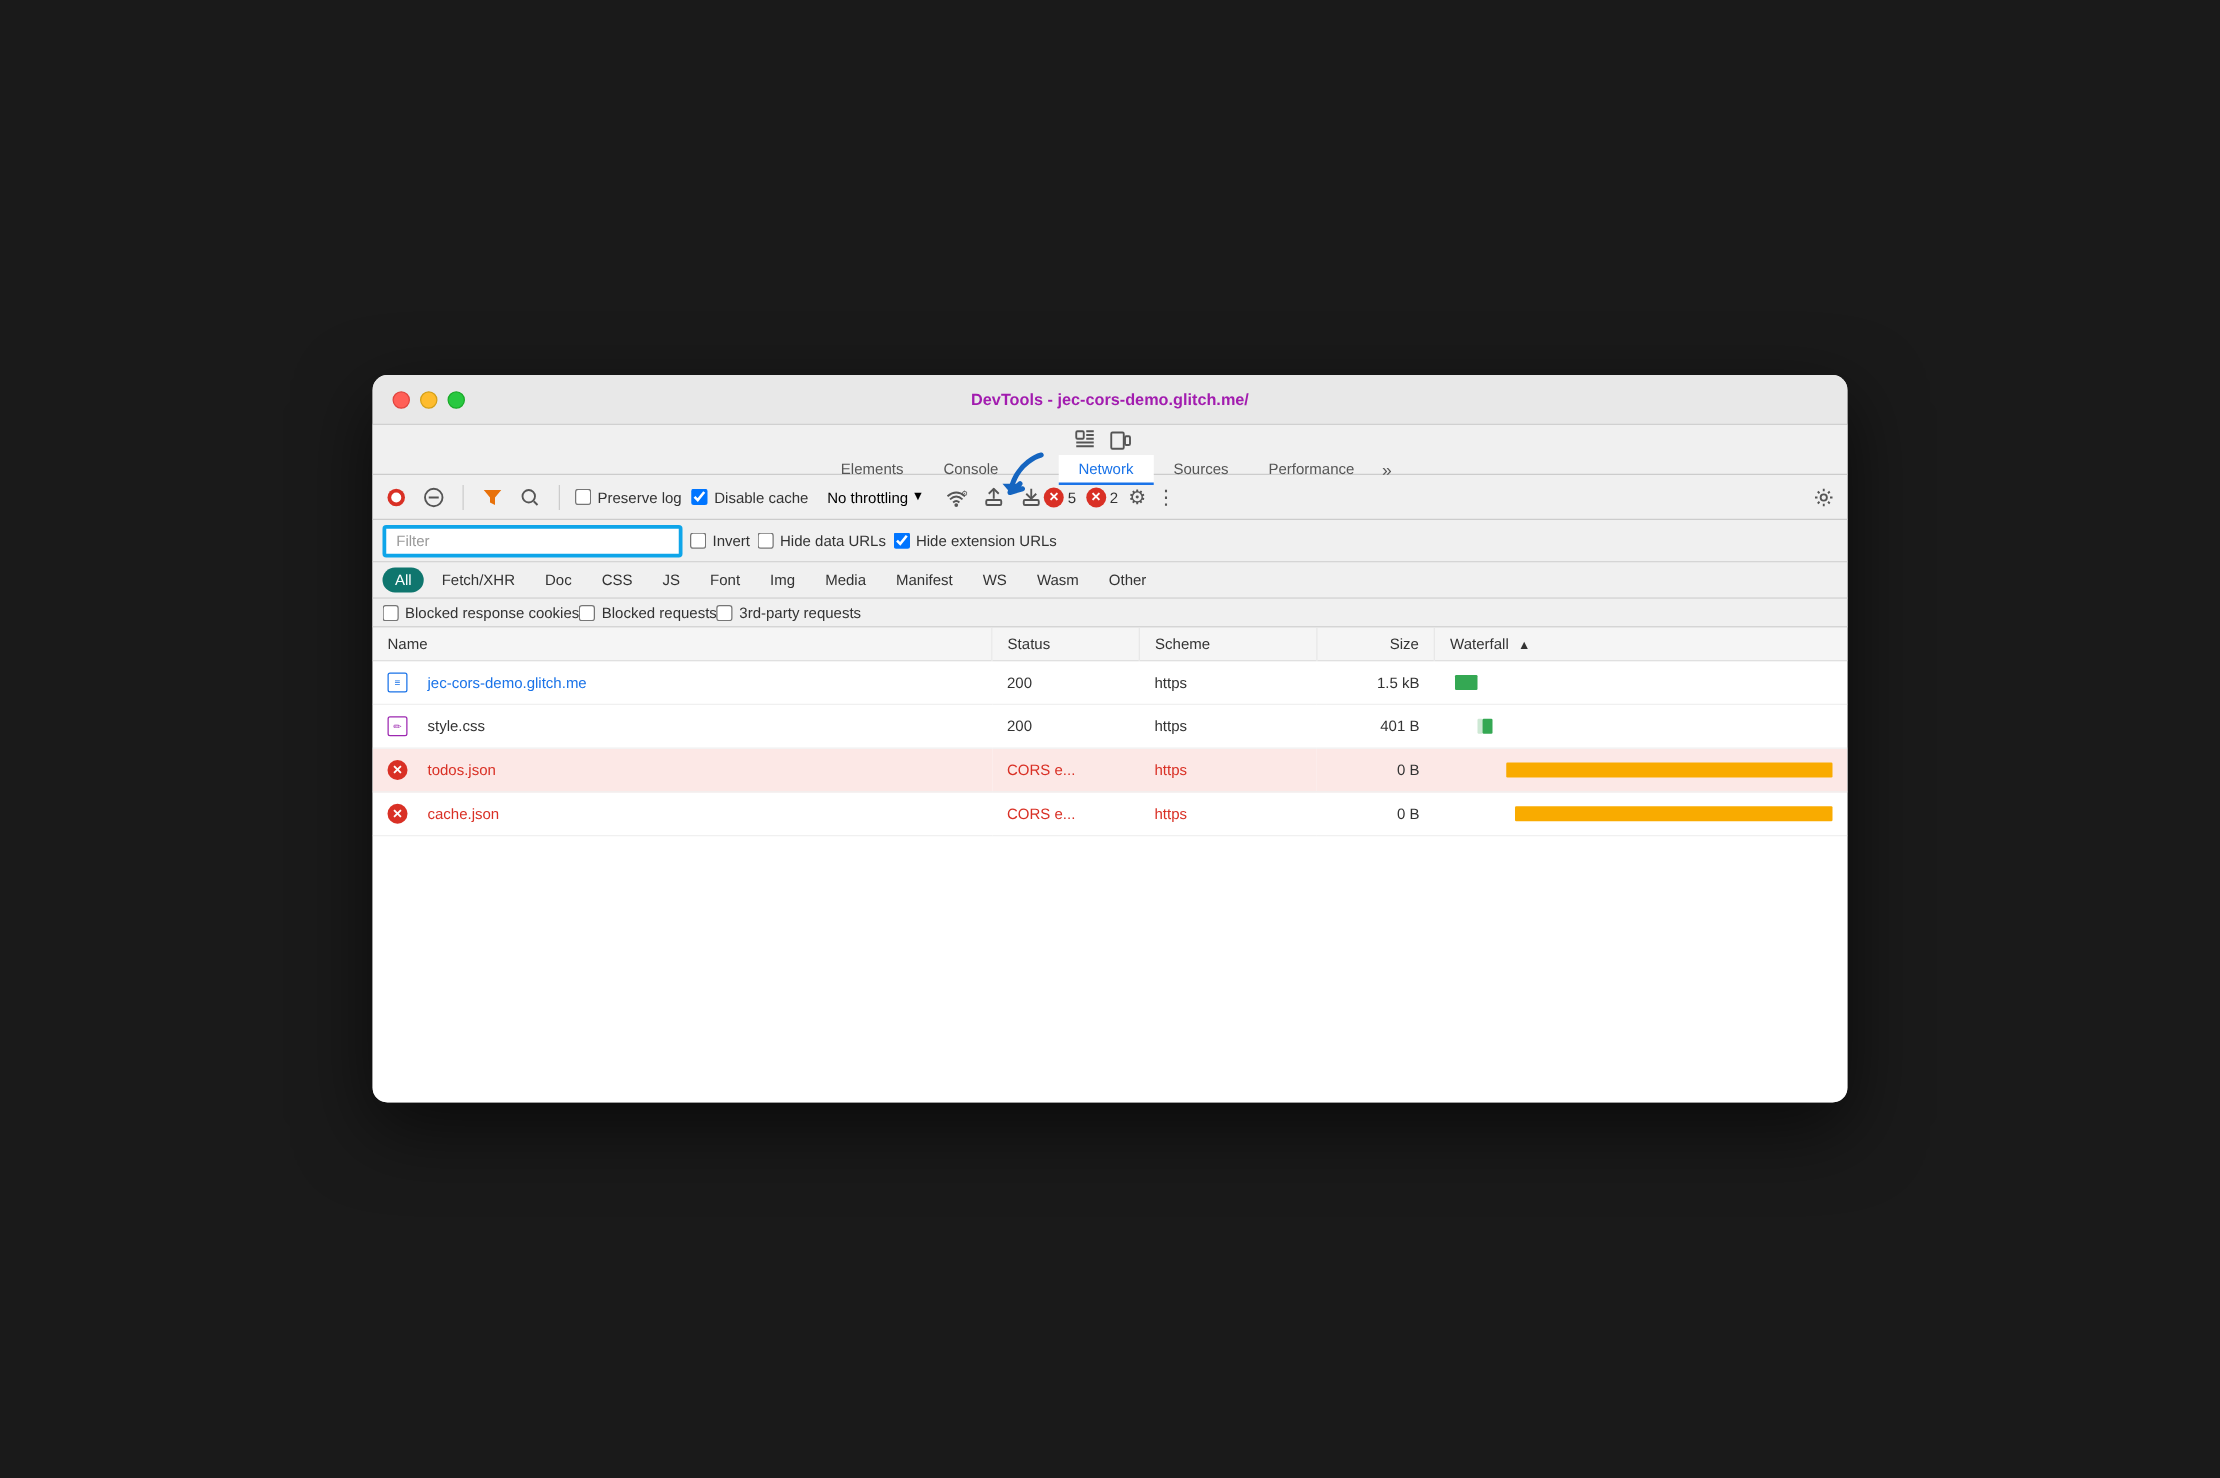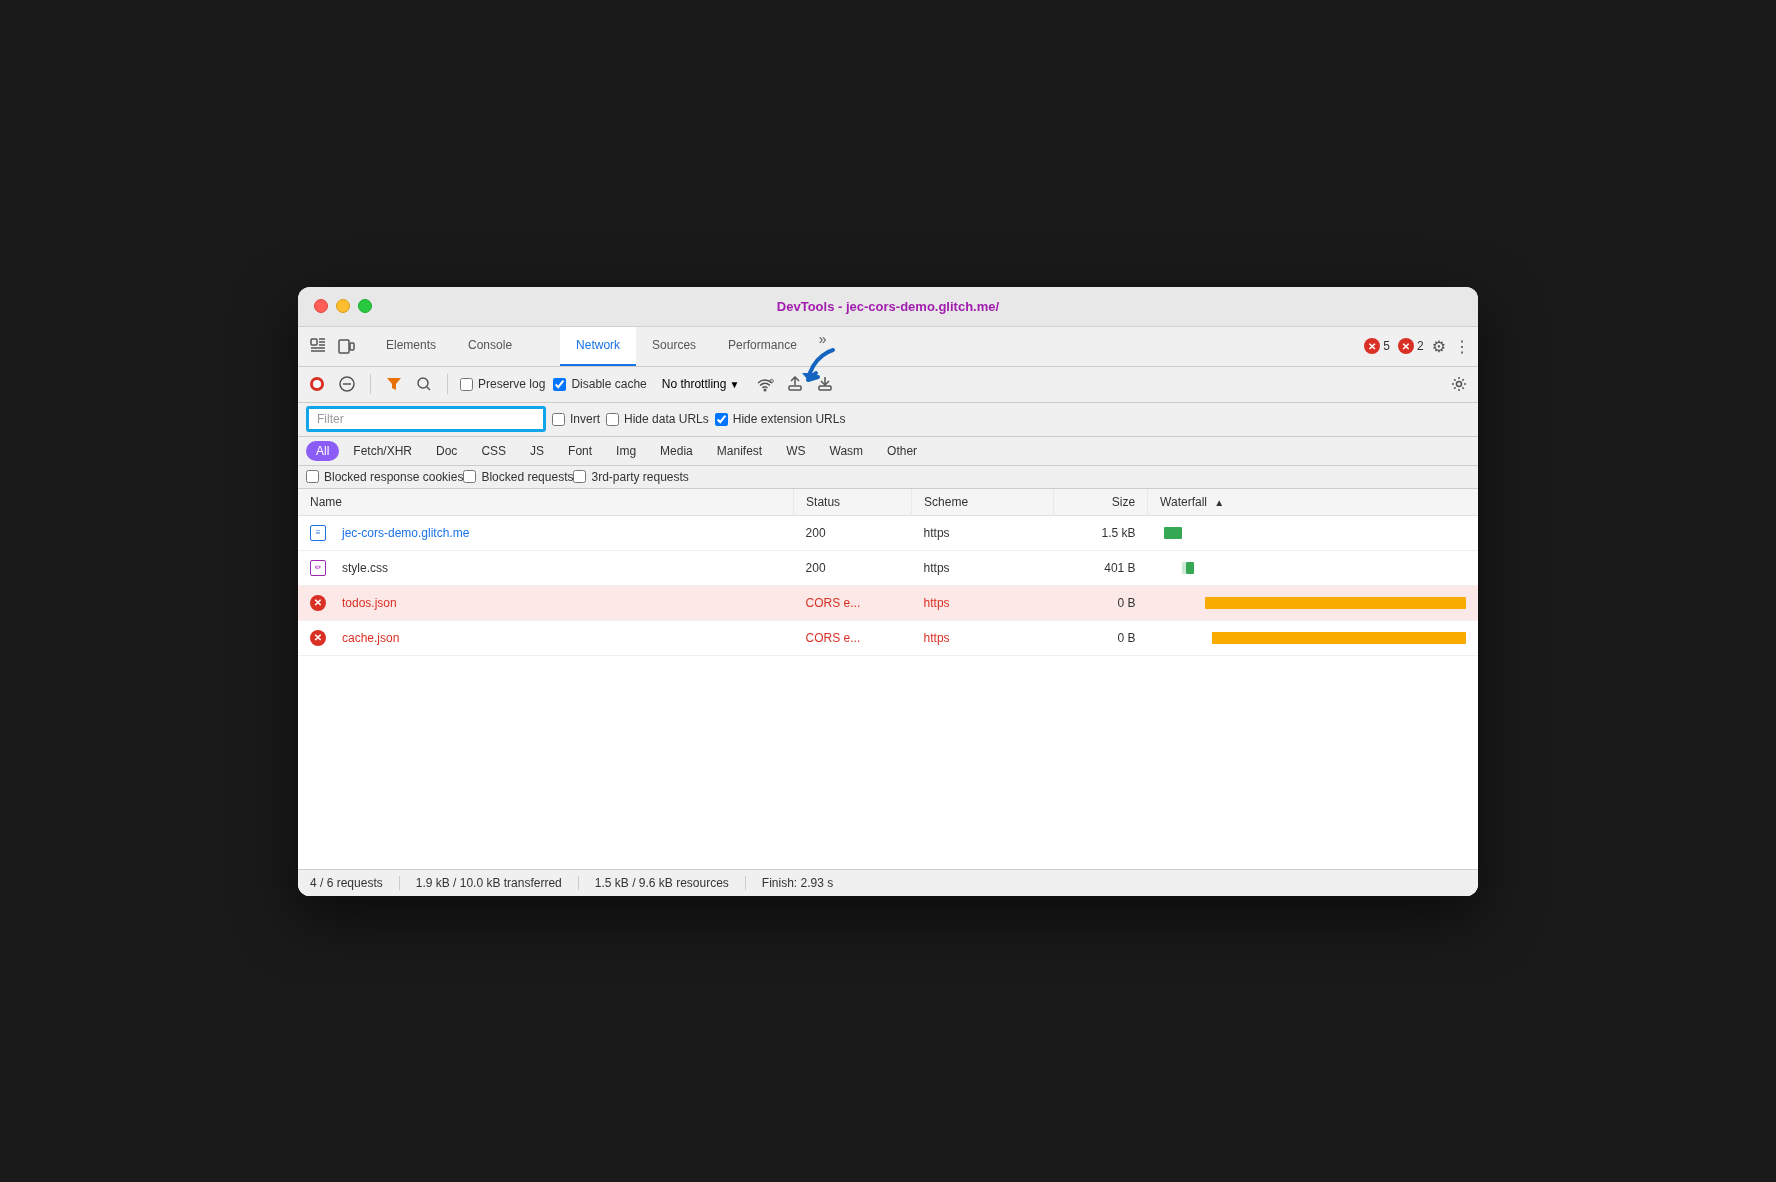--- a/index.html
+++ b/index.html
@@ -53,20 +53,21 @@
       margin: 0;
     }
     
     .tab-bar {
       display: flex;
       align-items: center;
       background: #f0f0f0;
       border-bottom: 1px solid #ccc;
       padding: 0 8px;
       height: 40px;
+      flex-direction: column;
     }
     .tab-bar-left {
       display: flex;
       align-items: center;
       gap: 4px;
       margin-right: 12px;
     }
     .devtools-icon {
       width: 24px;
       height: 24px;
@@ -224,21 +225,21 @@
     .type-btn {
       padding: 3px 10px;
       font-size: 12px;
       border-radius: 12px;
       cursor: pointer;
       border: none;
       background: transparent;
       color: #333;
     }
     .type-btn.selected {
-      background: #8b5cf6;
+      background: #0f766e;
       color: white;
     }
     
     .checkbox-bar {
       display: flex;
       align-items: center;
       background: #f0f0f0;
       border-bottom: 1px solid #ccc;
       padding: 4px 8px;
       gap: 0;
@@ -664,20 +665,14 @@
             <td>
               <div style="position:relative; height:24px; width:100%;">
                 <div style="position:absolute; top:6px; left:52px; right:0px; height:12px; background:#f9ab00; border-radius:1px;"></div>
               </div>
             </td>
           </tr>
         </tbody>
       </table>
     </div>
 
-    <div class="status-bar">
-      <span class="status-segment">4 / 6 requests</span>
-      <span class="status-segment">1.9 kB / 10.0 kB transferred</span>
-      <span class="status-segment">1.5 kB / 9.6 kB resources</span>
-      <span class="status-segment">Finish: 2.93 s</span>
-    </div>
   </div>
 </div>
 
 </body></html>

